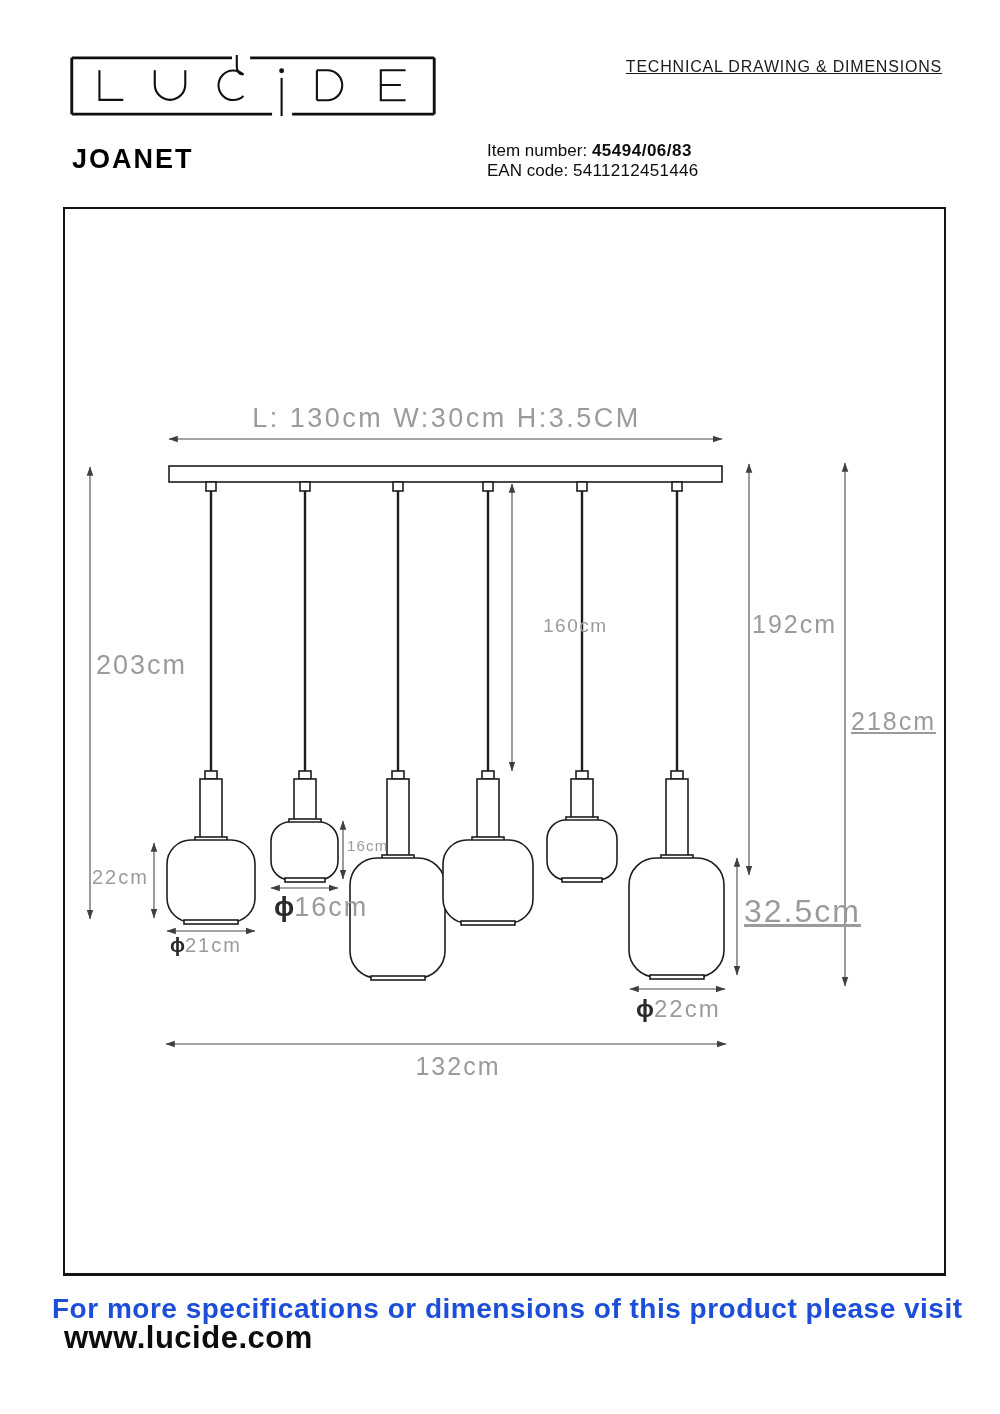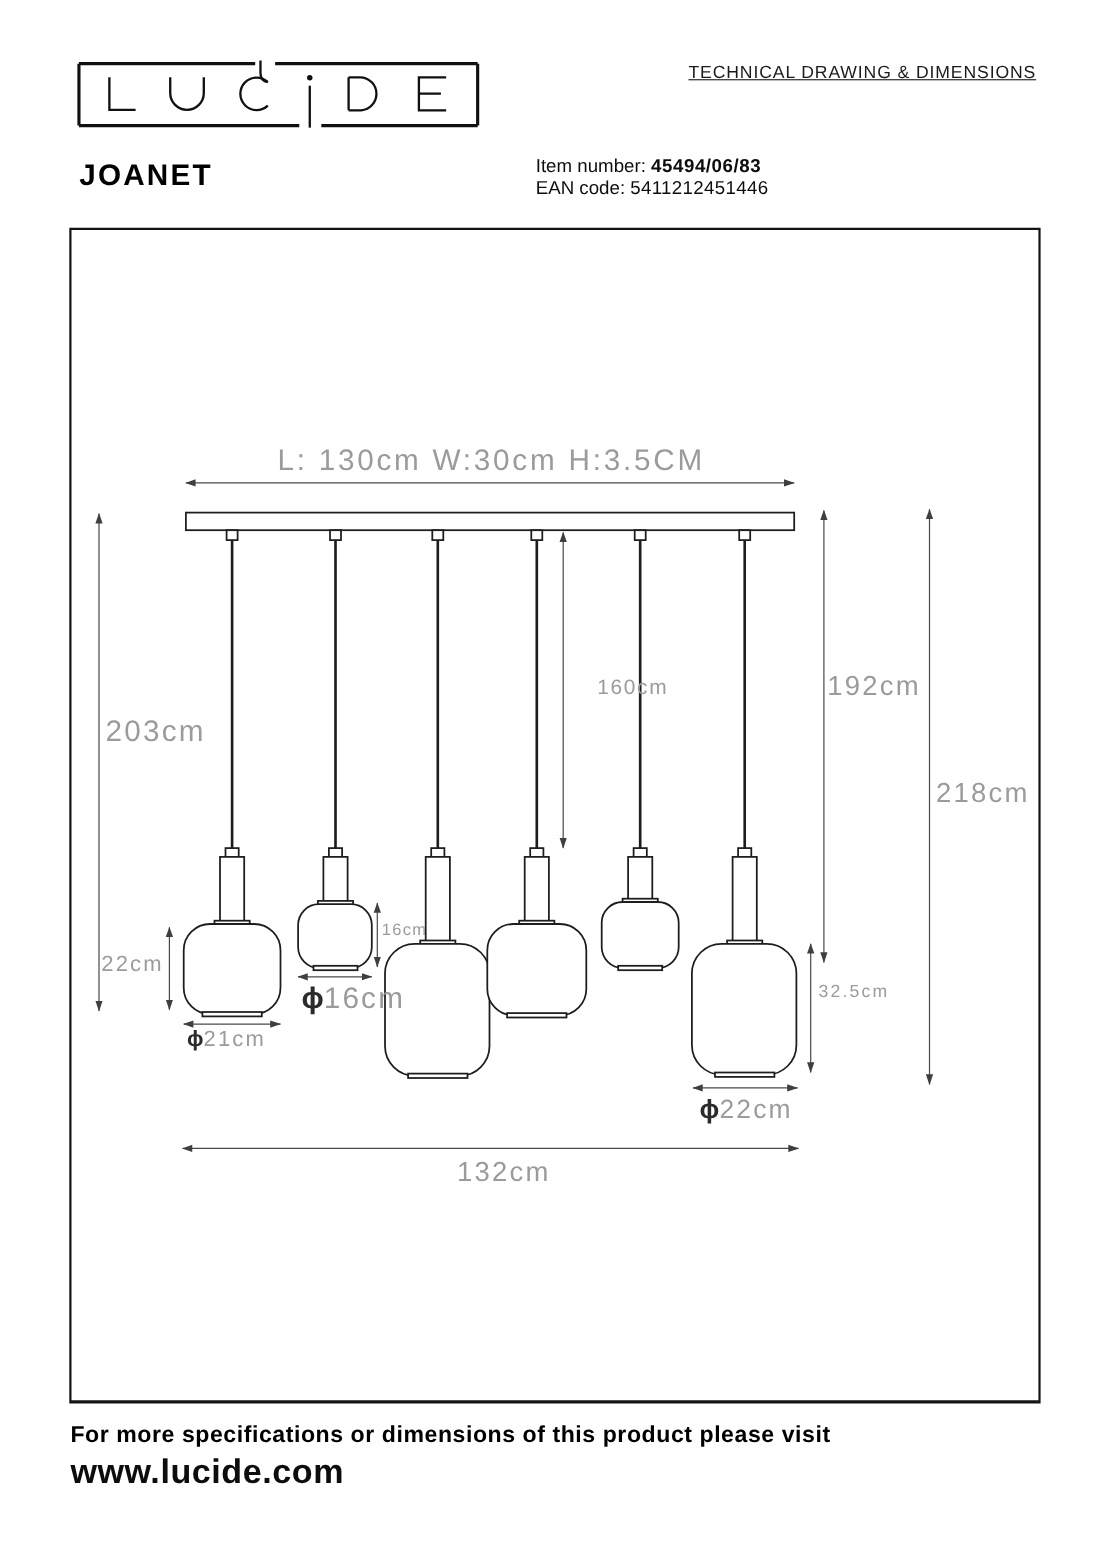--- a/index.html
+++ b/index.html
@@ -34,28 +34,28 @@
   }
   .dim .phi{color:#2b2b2b;font-weight:bold;letter-spacing:0;}
   .dim-bar{left:170px;top:403px;width:553px;text-align:center;font-size:27px;letter-spacing:2.5px;}
   .dim-203{left:96px;top:650px;font-size:27px;}
   .dim-22{left:92px;top:866px;font-size:20px;}
   .dim-d21{left:170px;top:934px;font-size:20px;}
   .dim-d16{left:274px;top:892px;font-size:27px;}
   .dim-16{left:347px;top:837px;font-size:15px;letter-spacing:1.2px;}
   .dim-160{left:516px;top:615px;font-size:19px;letter-spacing:1.5px;margin-left:27px;}
   .dim-192{left:752px;top:610px;font-size:25px;}
-  .dim-218{left:851px;top:707px;font-size:25px;}
-  .dim-325{left:744px;top:893px;font-size:16px;}
+  .dim-218{left:851px;top:707px;font-size:25px;text-decoration:underline;}
+  .dim-325{left:744px;top:893px;font-size:32px;text-decoration:underline;}
   .dim-d22{left:636px;top:995px;font-size:24px;}
   .dim-132{left:178px;top:1052px;width:560px;text-align:center;font-size:25px;}
   
   .footer-note{
-    position:absolute;left:64px;top:1293px;font-size:21px;font-weight:bold;
-    letter-spacing:0.5px;color:#000000;
+    position:absolute;left:52px;top:1293px;font-size:28px;font-weight:bold;
+    letter-spacing:0.5px;color:#1d4ed8;
   }
   .footer-site{
     position:absolute;left:64px;top:1320px;font-size:31px;font-weight:bold;
     letter-spacing:0.5px;color:#0d0d0d;
   }
 </style>
 </head>
 <body>
 
 <svg class="logo-box" viewBox="0 -3 380 65" overflow="visible" aria-label="LUCIDE">

